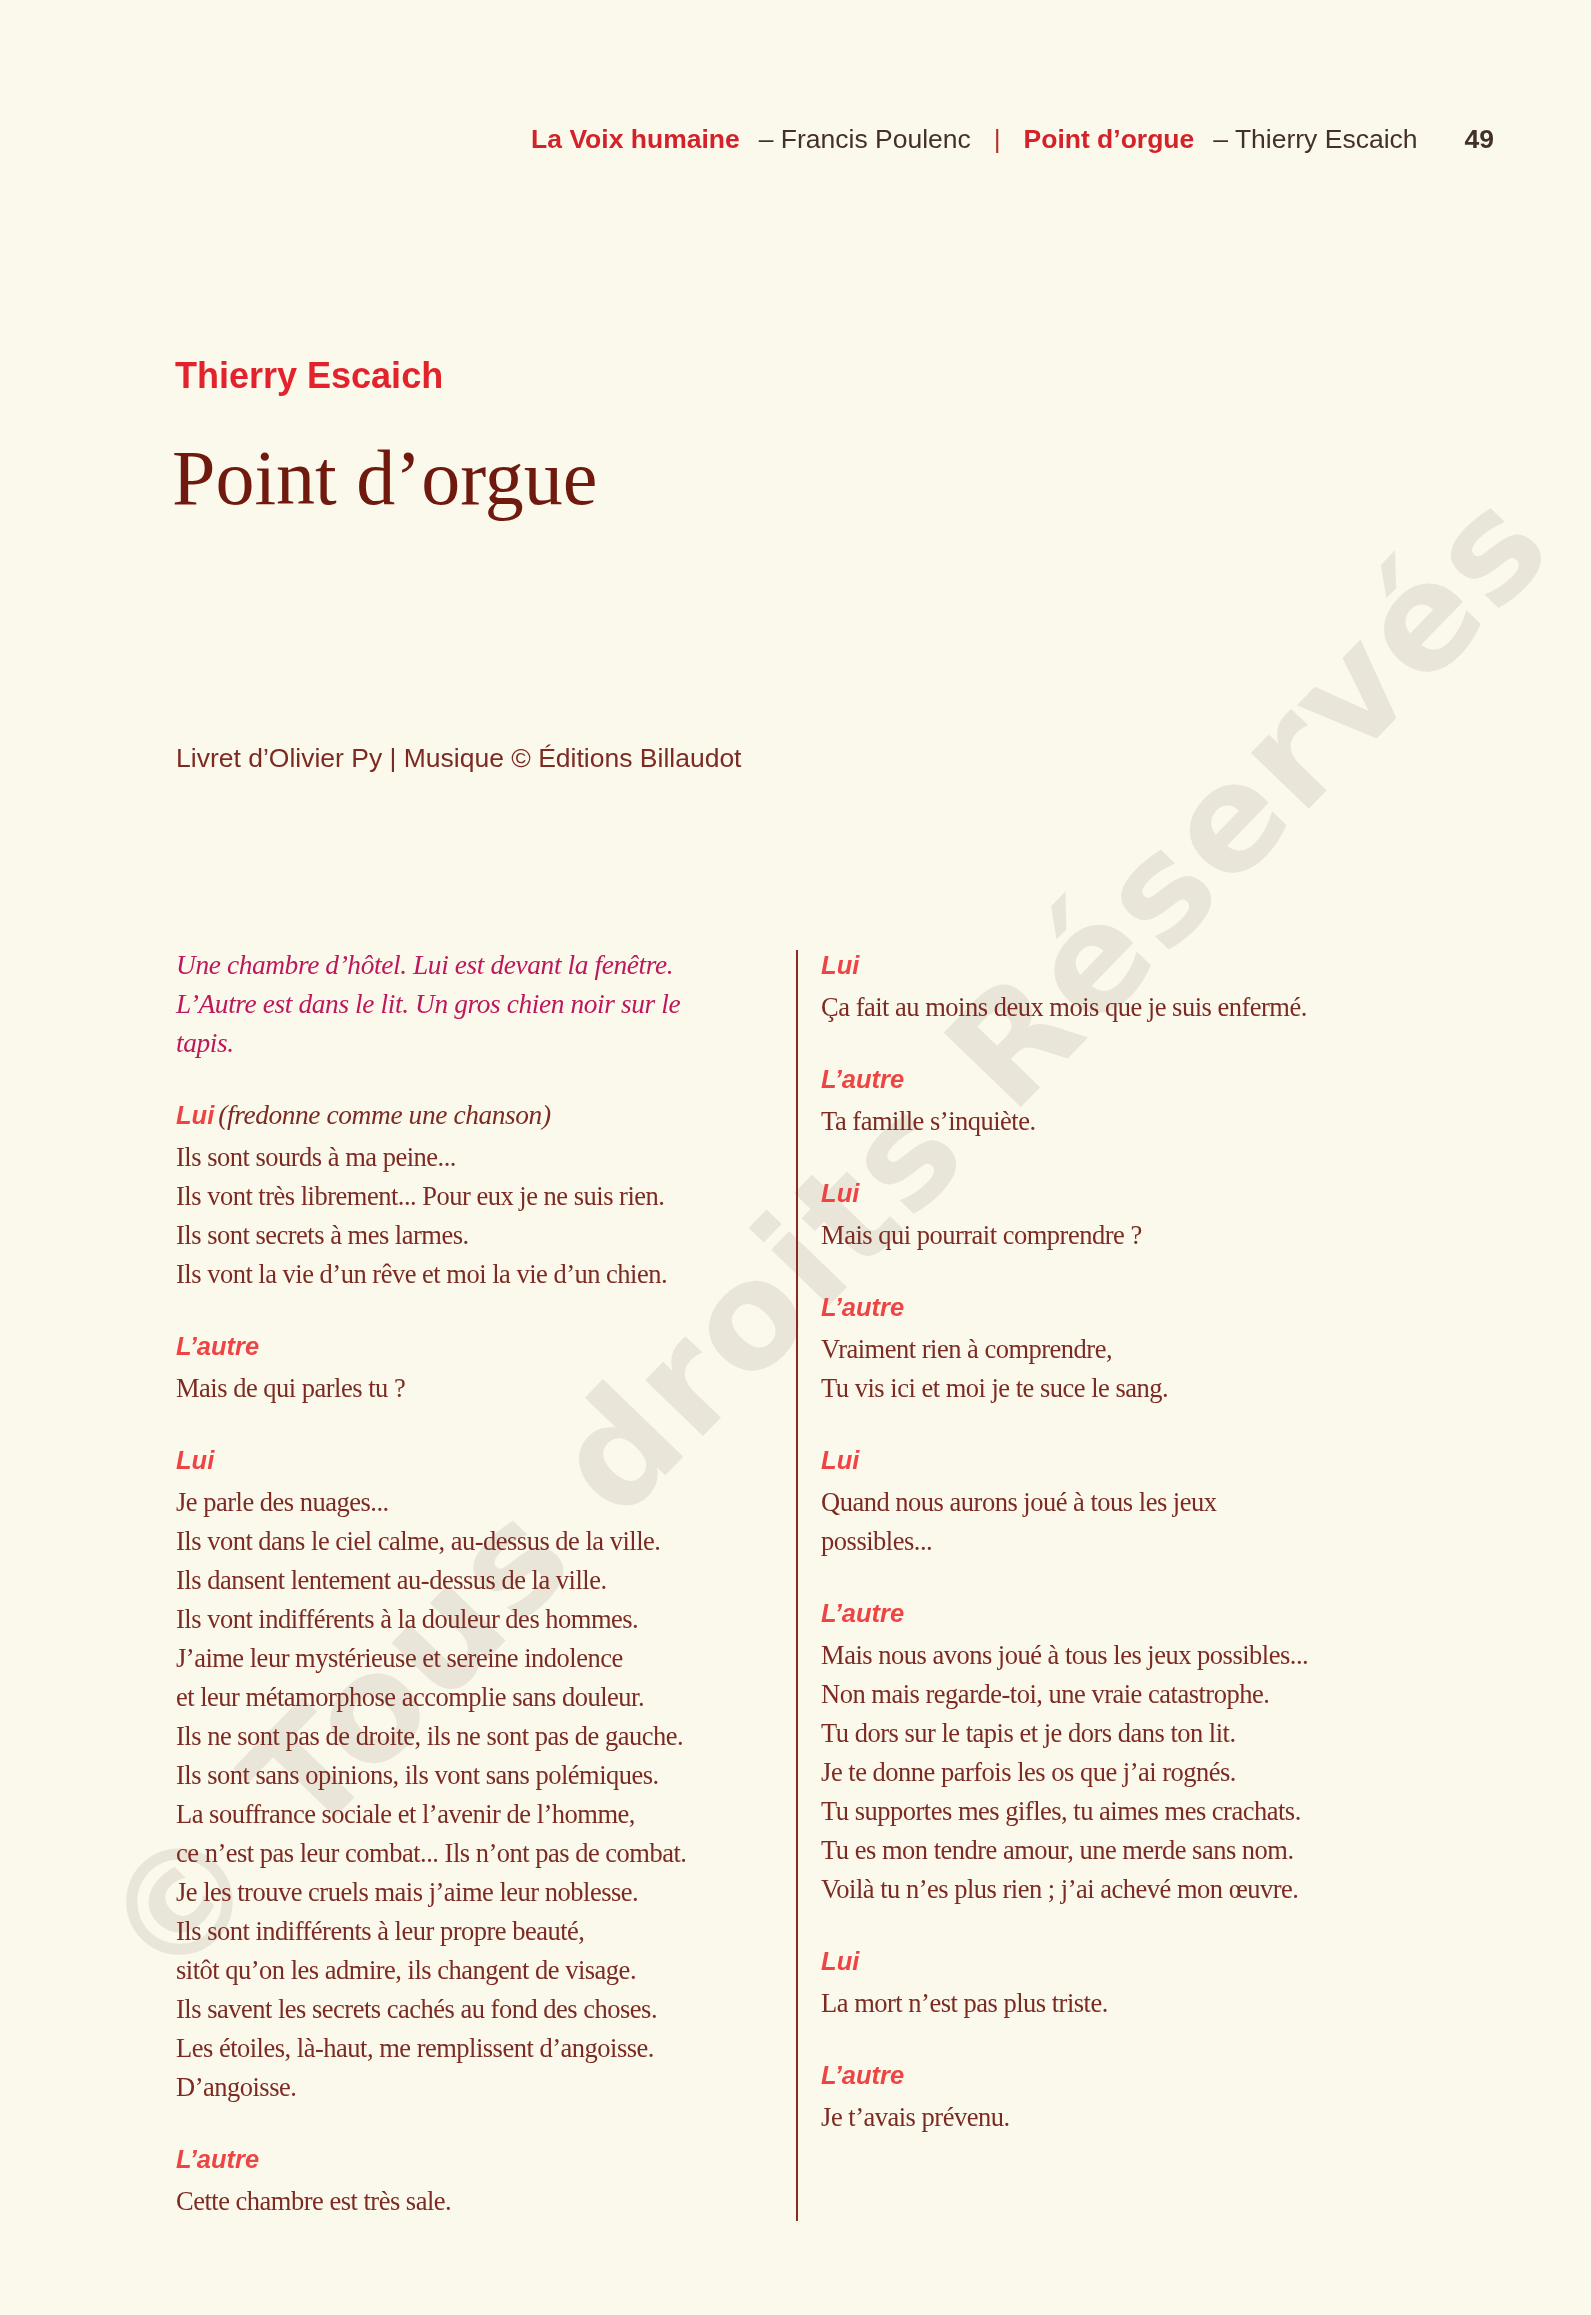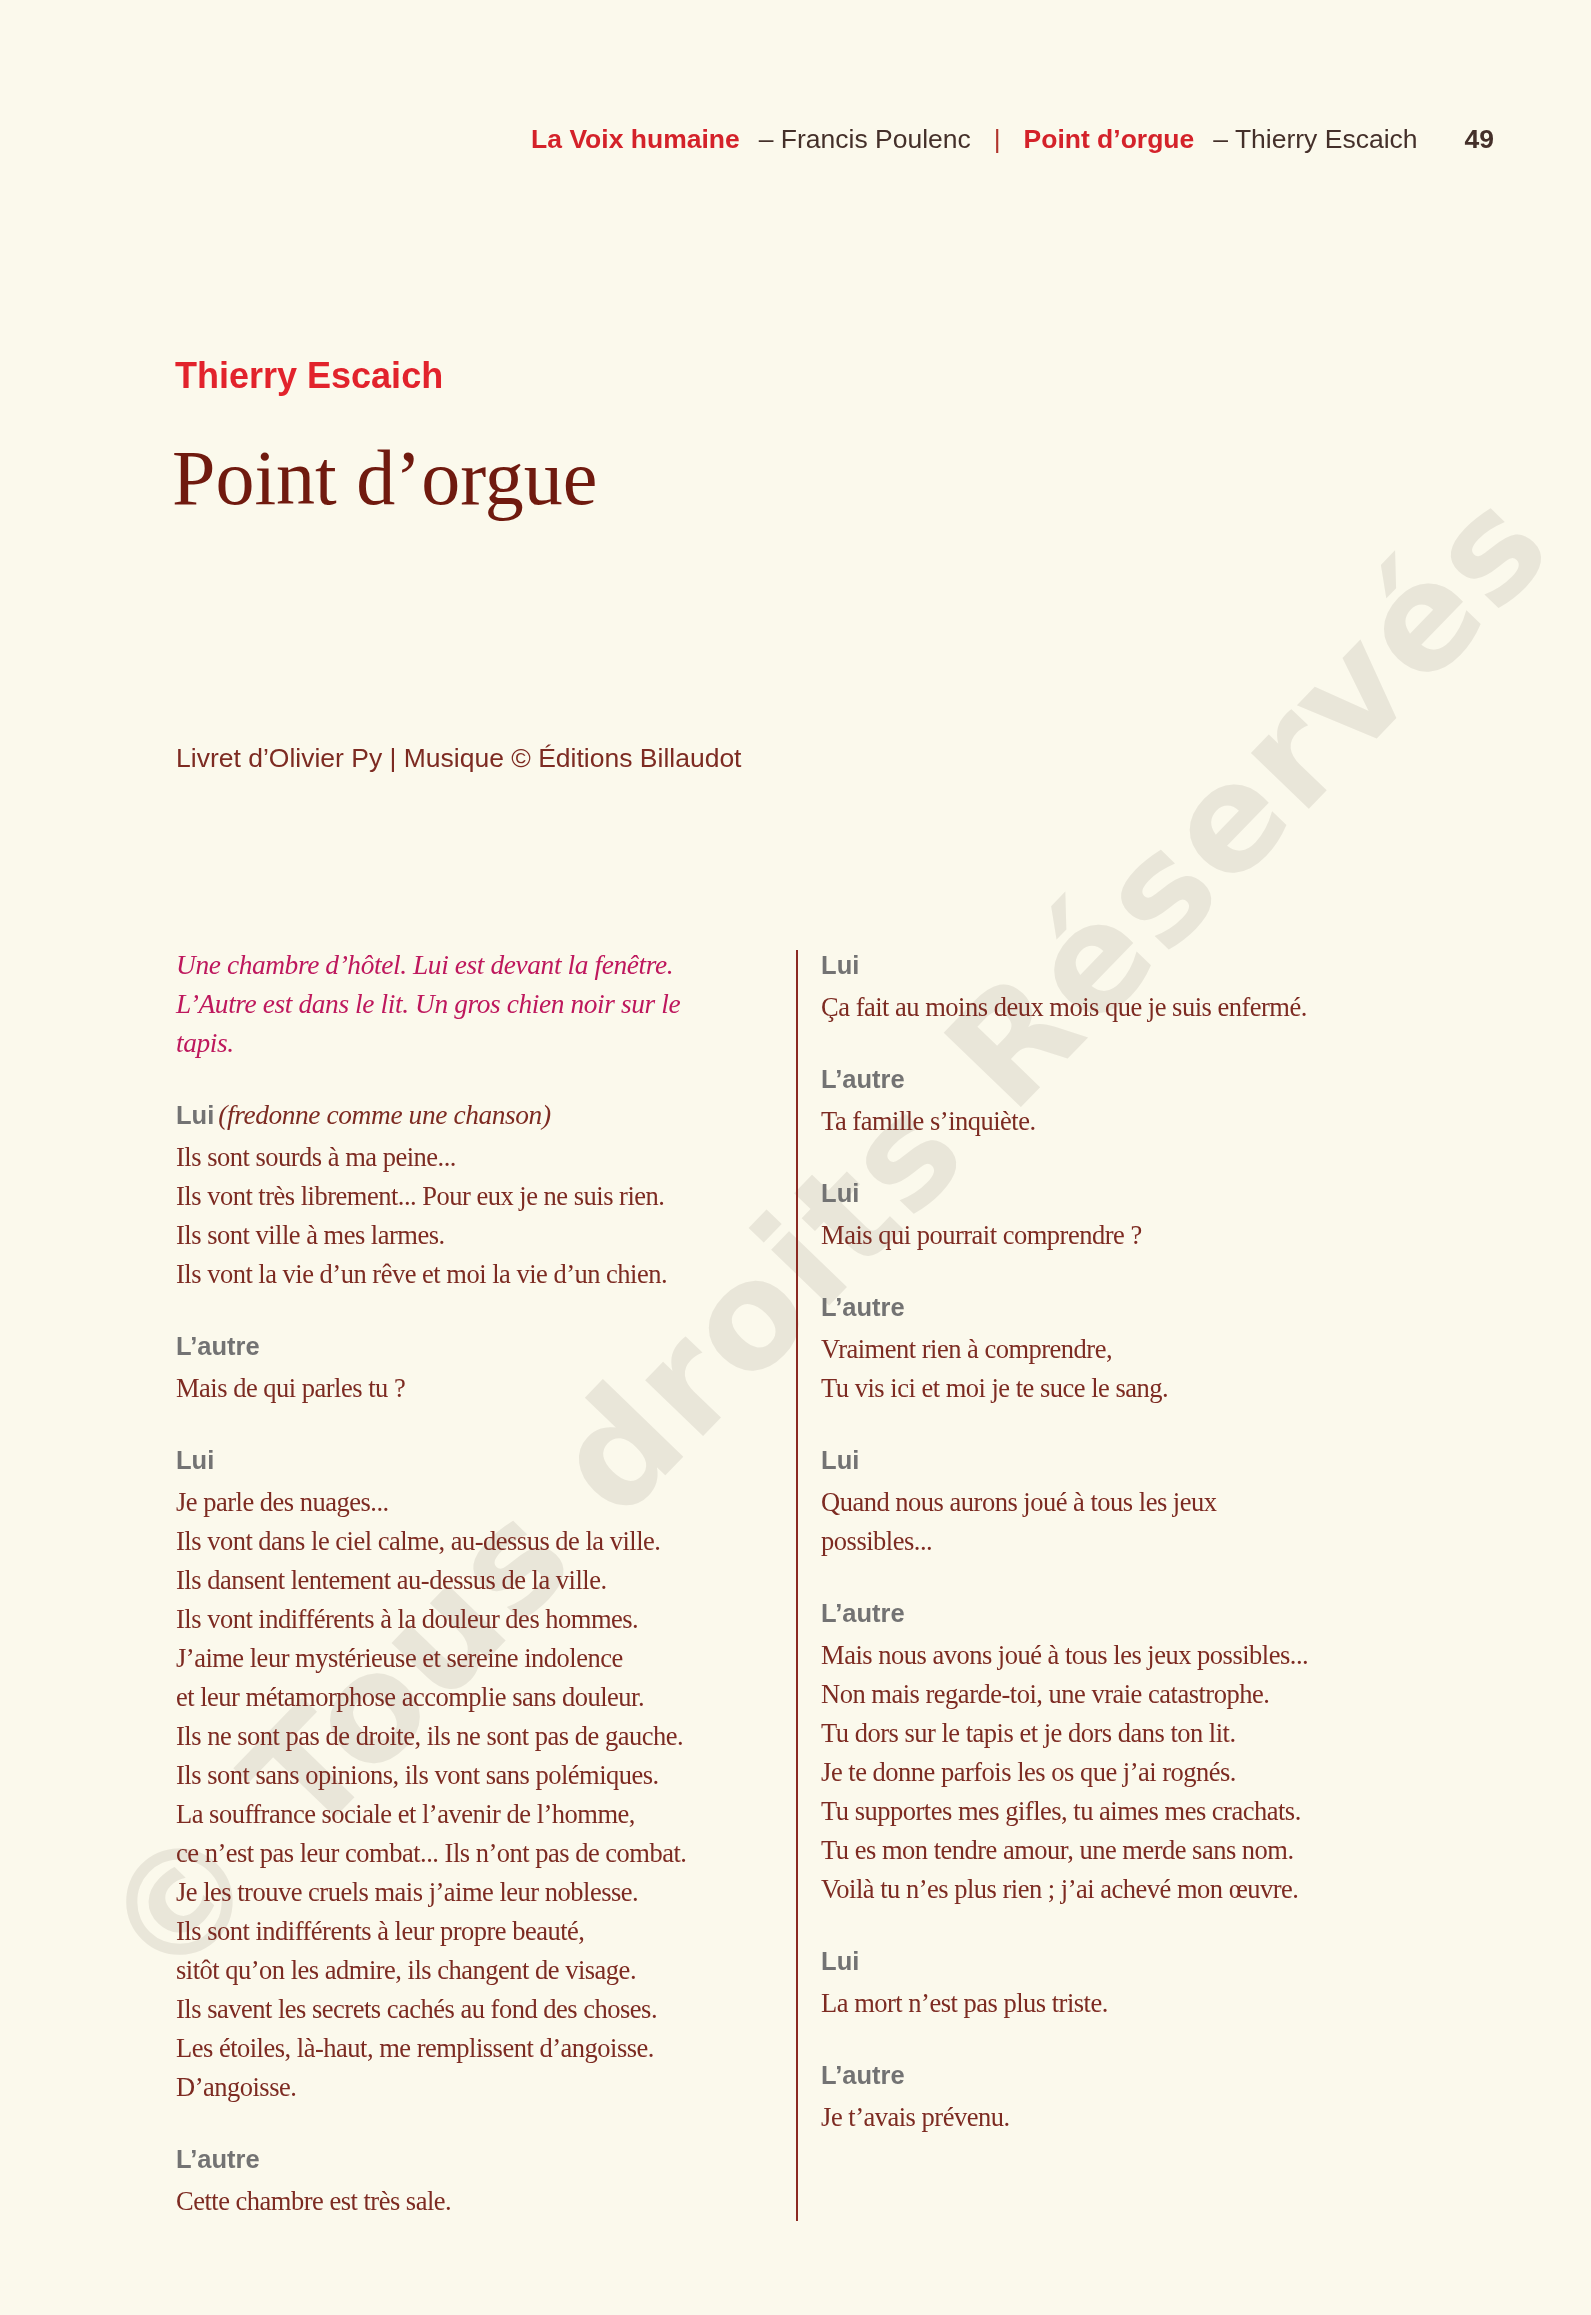--- a/index.html
+++ b/index.html
@@ -84,21 +84,22 @@
     font-size:27.4px; line-height:39px;
     color:#be185d; white-space:nowrap;
     letter-spacing:-0.4px;
   }
   .speaker-line{
     margin:0; line-height:39px; white-space:nowrap;
   }
   .speaker{
     font-family:"Liberation Sans", sans-serif;
     font-weight:bold; font-size:25.5px;
-    color:#737373;
+    color:#ef4444;
+    font-style:italic;
   }
   .note{
     font-style:italic; font-size:27.4px;
     color:#7d2b22; letter-spacing:-0.4px;
   }
   .dialogue-line{
     margin:0; font-size:26.5px; line-height:39px;
     color:#7d2b22; white-space:nowrap;
     letter-spacing:-0.5px;
   }
@@ -131,21 +132,21 @@
       <div class="col" id="col-left">
           <div class="section">
             <p class="stage-line">Une chambre d’hôtel. Lui est devant la fenêtre.</p>
             <p class="stage-line">L’Autre est dans le lit. Un gros chien noir sur le</p>
             <p class="stage-line">tapis.</p>
           </div>
           <div class="section">
             <p class="speaker-line"><span class="speaker">Lui</span> <span class="note">(fredonne comme une chanson)</span></p>
             <p class="dialogue-line">Ils sont sourds à ma peine...</p>
             <p class="dialogue-line">Ils vont très librement... Pour eux je ne suis rien.</p>
-            <p class="dialogue-line">Ils sont ville à mes larmes.</p>
+            <p class="dialogue-line">Ils sont secrets à mes larmes.</p>
             <p class="dialogue-line">Ils vont la vie d’un rêve et moi la vie d’un chien.</p>
           </div>
           <div class="section">
             <p class="speaker-line"><span class="speaker">L’autre</span></p>
             <p class="dialogue-line">Mais de qui parles tu ?</p>
           </div>
           <div class="section">
             <p class="speaker-line"><span class="speaker">Lui</span></p>
             <p class="dialogue-line">Je parle des nuages...</p>
             <p class="dialogue-line">Ils vont dans le ciel calme, au-dessus de la ville.</p>

